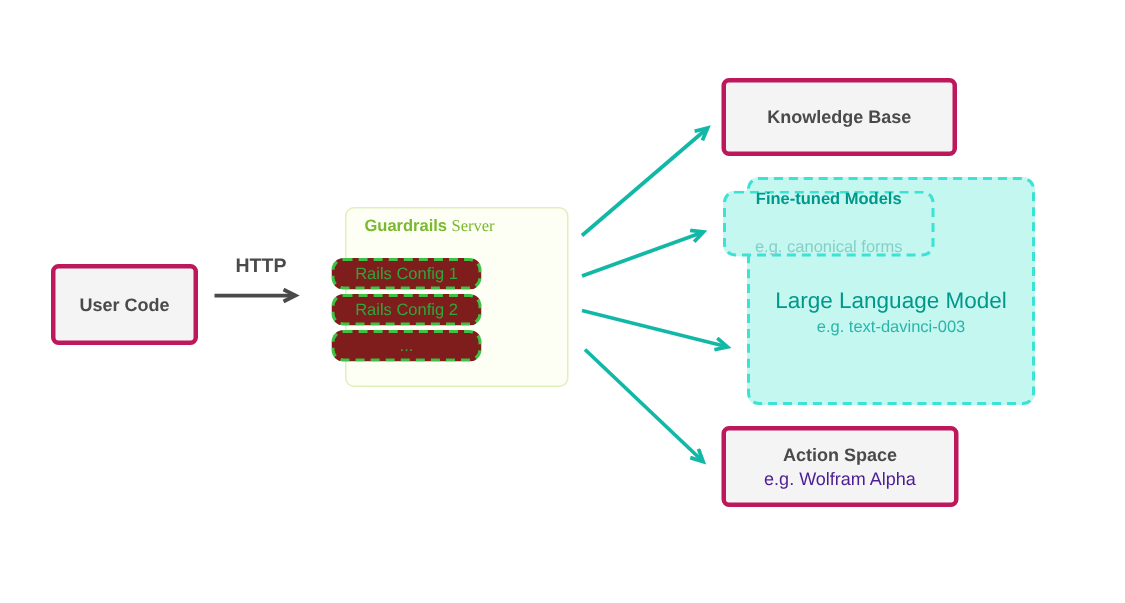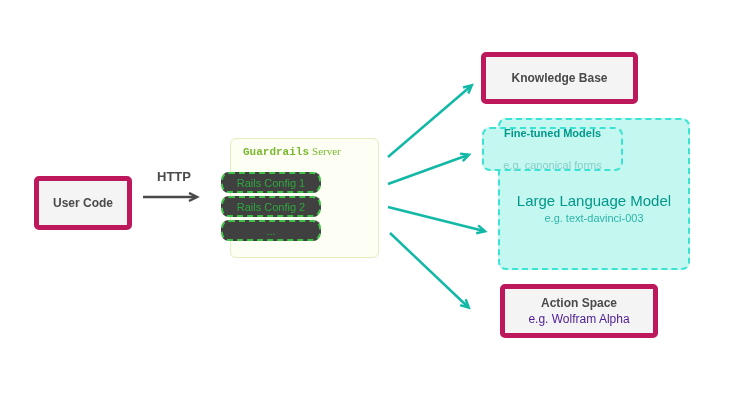--- a/index.html
+++ b/index.html
@@ -21,29 +21,29 @@
     position: absolute;
     box-sizing: border-box;
     display: flex;
     flex-direction: column;
     align-items: center;
     justify-content: center;
     text-align: center;
   }
   .gray-box {
     background: #f4f4f4;
-    border: 5px solid #be185d;
+    border: 3px solid #be185d;
     border-radius: 5px;
   }
   .gray-box .title { font-weight: bold; font-size: 12px; color: #4a4a4a; }
   .gray-box .subtitle { font-size: 12px; color: #4c1d95; margin-top: 2px; }
 
   .user-code { left: 34px; top: 176px; width: 98px; height: 54px; }
   .knowledge-base { left: 481px; top: 52px; width: 157px; height: 52px; }
-  .action-space { left: 500px; top: 284px; width: 158px; height: 54px; }
+  .action-space { left: 481px; top: 284px; width: 158px; height: 54px; }
 
   .http-label {
     position: absolute;
     left: 150px; top: 169px; width: 48px;
     text-align: center;
     font-weight: bold;
     font-size: 13px;
     color: #4a4a4a;
   }
 
@@ -55,28 +55,28 @@
     border: 1px solid #e0efbc;
     border-radius: 6px;
   }
   .server-title {
     position: absolute;
     left: 12px; top: 6px;
     font-size: 11px;
     color: #7ab82f;
     white-space: nowrap;
   }
-  .server-title .bold { font-weight: bold; font-family: Liberation Mono, monospace; }
+  .server-title .bold { font-weight: bold; }
   .server-title .regular { font-weight: normal; margin-left: 3px; font-family: Liberation Serif, serif; }
 
   .config-box {
     position: absolute;
     left: 221px; width: 100px; height: 21px;
     box-sizing: border-box;
-    background: #404040;
+    background: #7f1d1d;
     border: 2px dashed #3fc146;
     border-radius: 8px;
     display: flex;
     align-items: center;
     justify-content: center;
     font-size: 11px;
     color: #2fa63c;
     z-index: 2;
   }
   .config-1 { top: 172px; }

